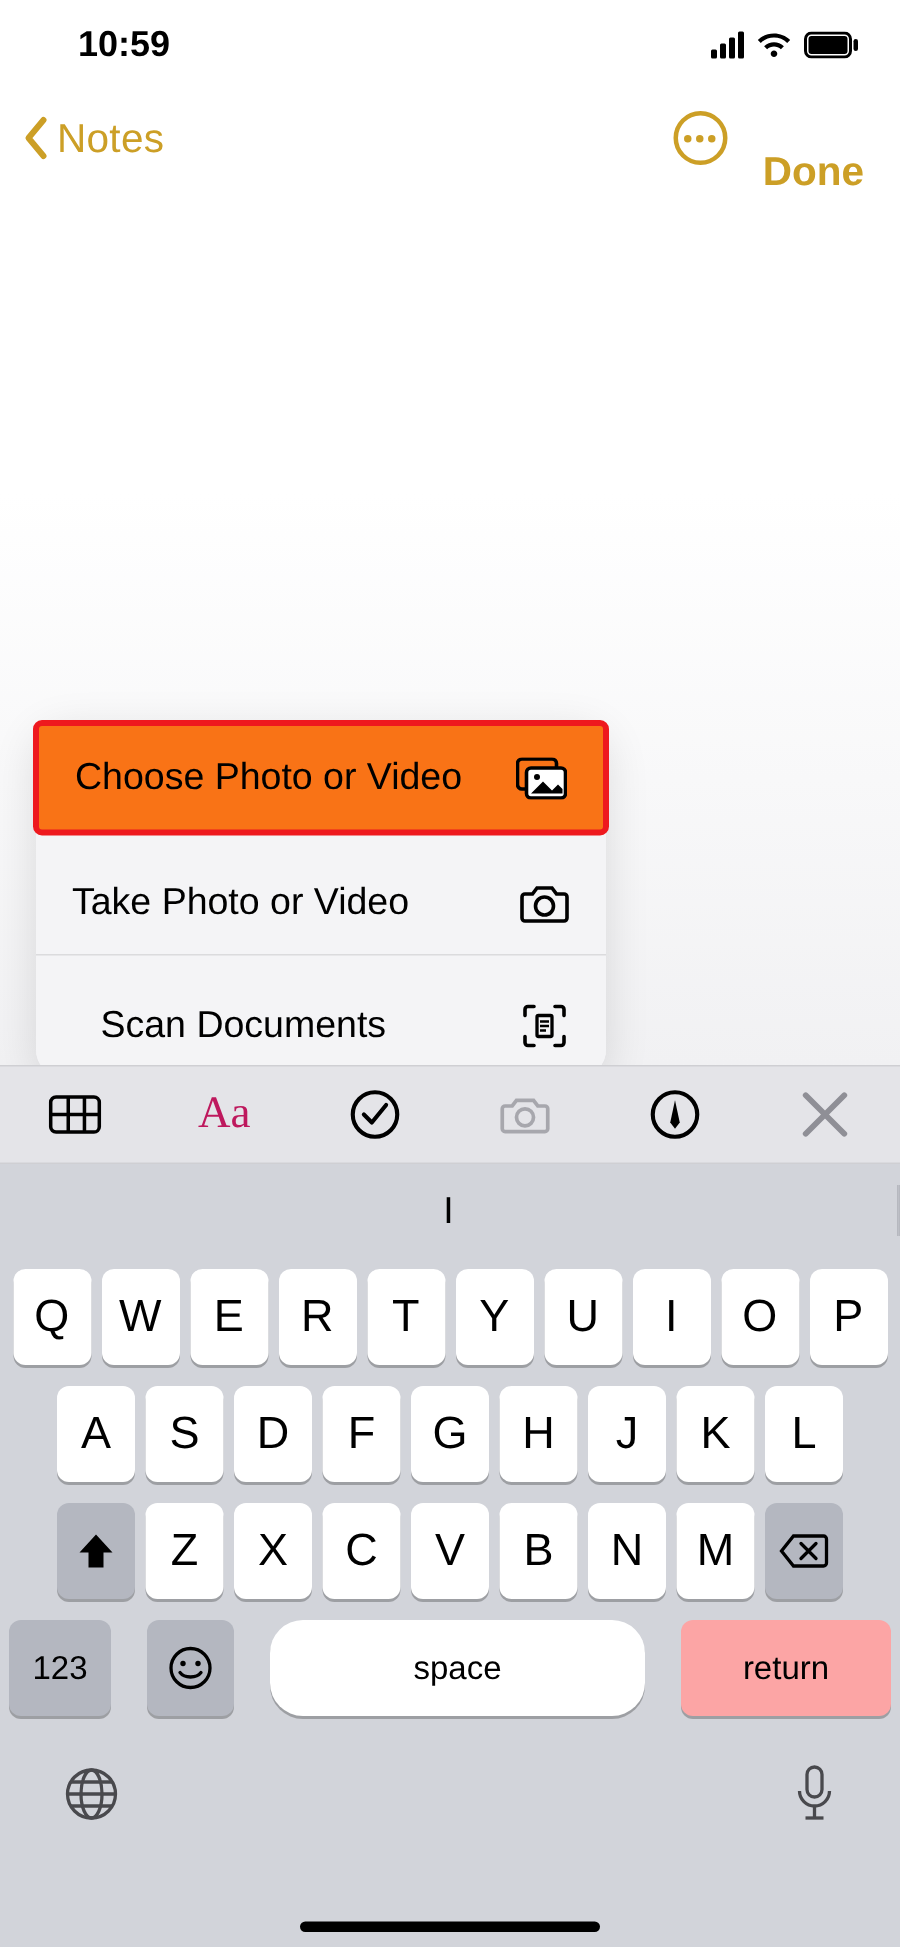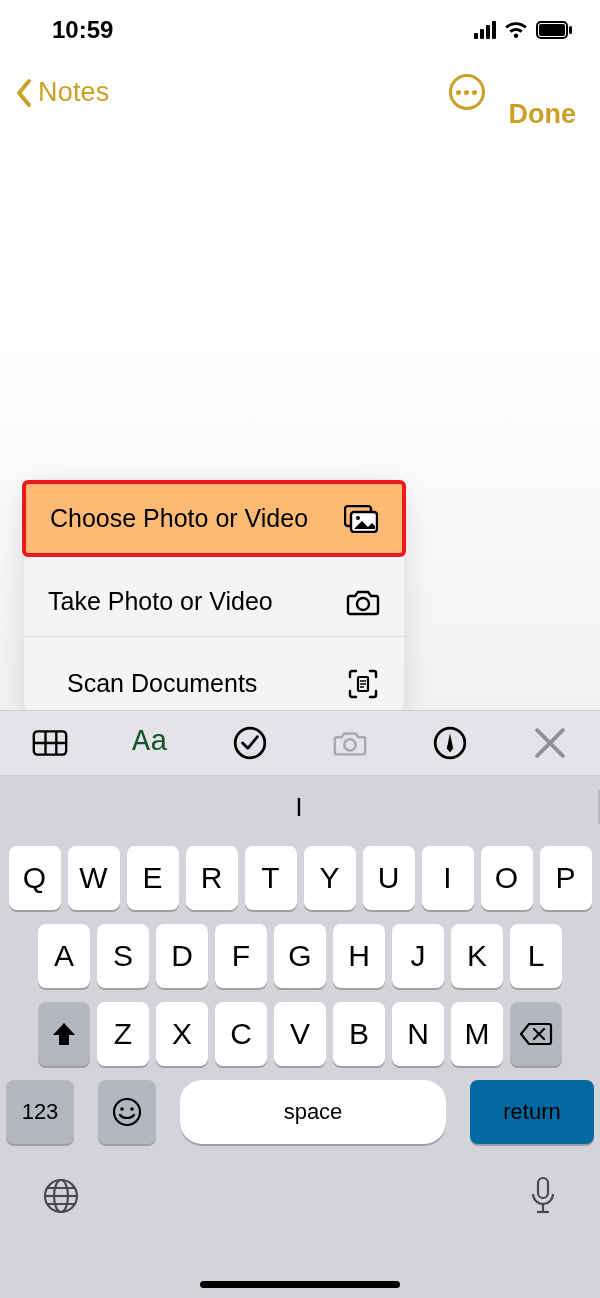--- a/index.html
+++ b/index.html
@@ -39,21 +39,21 @@
 
     
     .nav-bar {
       height: 64px;
       display: flex;
       align-items: center;
       justify-content: space-between;
       padding: 0 24px 0 14px;
       color: #cc9f26;
     }
-    .nav-left { display: flex; align-items: flex-end; gap: 4px; }
+    .nav-left { display: flex; align-items: flex-start; gap: 4px; }
     .nav-left-label { font-size: 27px; letter-spacing: 0.2px; }
     .nav-right { display: flex; align-items: center; gap: 24px; }
     .more-btn {
       width: 36px; height: 36px;
       border: 3px solid #cc9f26;
       border-radius: 50%;
       display: flex; align-items: center; justify-content: center; gap: 3px;
     }
     .more-btn span { width:5px;height:5px;background:#cc9f26;border-radius:50%;}
     .done-label { font-size: 27px; font-weight: 600; margin-top: 45px; }
@@ -80,34 +80,34 @@
     .popup-item {
       display:flex; align-items:center; justify-content:space-between;
       padding: 20px 24px 20px 24px;
       font-size: 25px; color:#000;
       border-bottom: 1px solid rgba(0,0,0,0.10);
       background:#f4f4f6;
       margin-top:12px;
     }
     .popup-item:last-child{border-bottom:none;border-bottom-left-radius:18px;border-bottom-right-radius:18px;padding-left:43px;}
     .popup-item:first-child{border-top-left-radius:18px;border-top-right-radius:18px;}
-    .popup-item.highlight{ border:4px solid #ee191e; border-radius:6px; background:#fdba74; margin:-2px;}
+    .popup-item.highlight{ border:4px solid #ee191e; border-radius:6px; background:#f97316; margin:-2px;}
     .popup-icon{width:34px;height:28px;display:flex;align-items:center;justify-content:center;}
 
     
     .format-bar {
       position:absolute; top:710px; left:0; right:0; height:66px;
       background:#e4e4e8;
       display:flex; align-items:center;
       border-top:1px solid #cfcfd3;
       border-bottom:1px solid #cfcfd3;
     }
     .format-item{flex:1;display:flex;align-items:center;justify-content:center;height:100%;}
     .format-item svg, .format-item .txt-ico { width:36px;height:36px;}
-    .txt-ico{font-size:30px;font-family:Liberation Mono, monospace;color:#14532d;}
+    .txt-ico{font-size:30px;font-family:Liberation Serif, serif;color:#be185d;}
     .format-disabled{color:#a7a7ad;}
 
     
     .predict-bar{
       position:absolute; top:776px; left:0; right:0; height:62px;
       background:#d2d4da;
       display:flex; align-items:center;
     }
     .predict{flex:1;text-align:center;font-size:25px;color:#000;}
     .predict-sep{width:1px;height:34px;background:#b6b8bf;}
@@ -129,21 +129,21 @@
     .row2{padding:0 30px;}
     .row2 .key{width:52px;flex:none;}
     .row3 .key{width:52px;flex:none;}
     .key-func{background:#b4b7c0;}
     .key-shift{width:68px;flex:none;}
     .key-del{width:68px;flex:none;}
     .row4{gap:24px;}
     .key-123{width:68px;flex:none;background:#b4b7c0;font-size:22px;}
     .key-emoji{width:58px;flex:none;background:#b4b7c0;}
     .key-space{flex:1;font-size:22px;border-radius:22px;}
-    .key-return{width:124px;flex:none;background:#0369a1;font-size:22px;}
+    .key-return{width:140px;flex:none;background:#fca5a5;font-size:22px;}
 
     .kbottom{display:flex;justify-content:space-between;align-items:center;padding:18px 36px 0 36px;}
 
     .home-ind{
       position:absolute;bottom:10px;left:50%;transform:translateX(-50%);
       width:200px;height:7px;background:#000;border-radius:4px;
     }
   </style>
 </head>
 <body>

